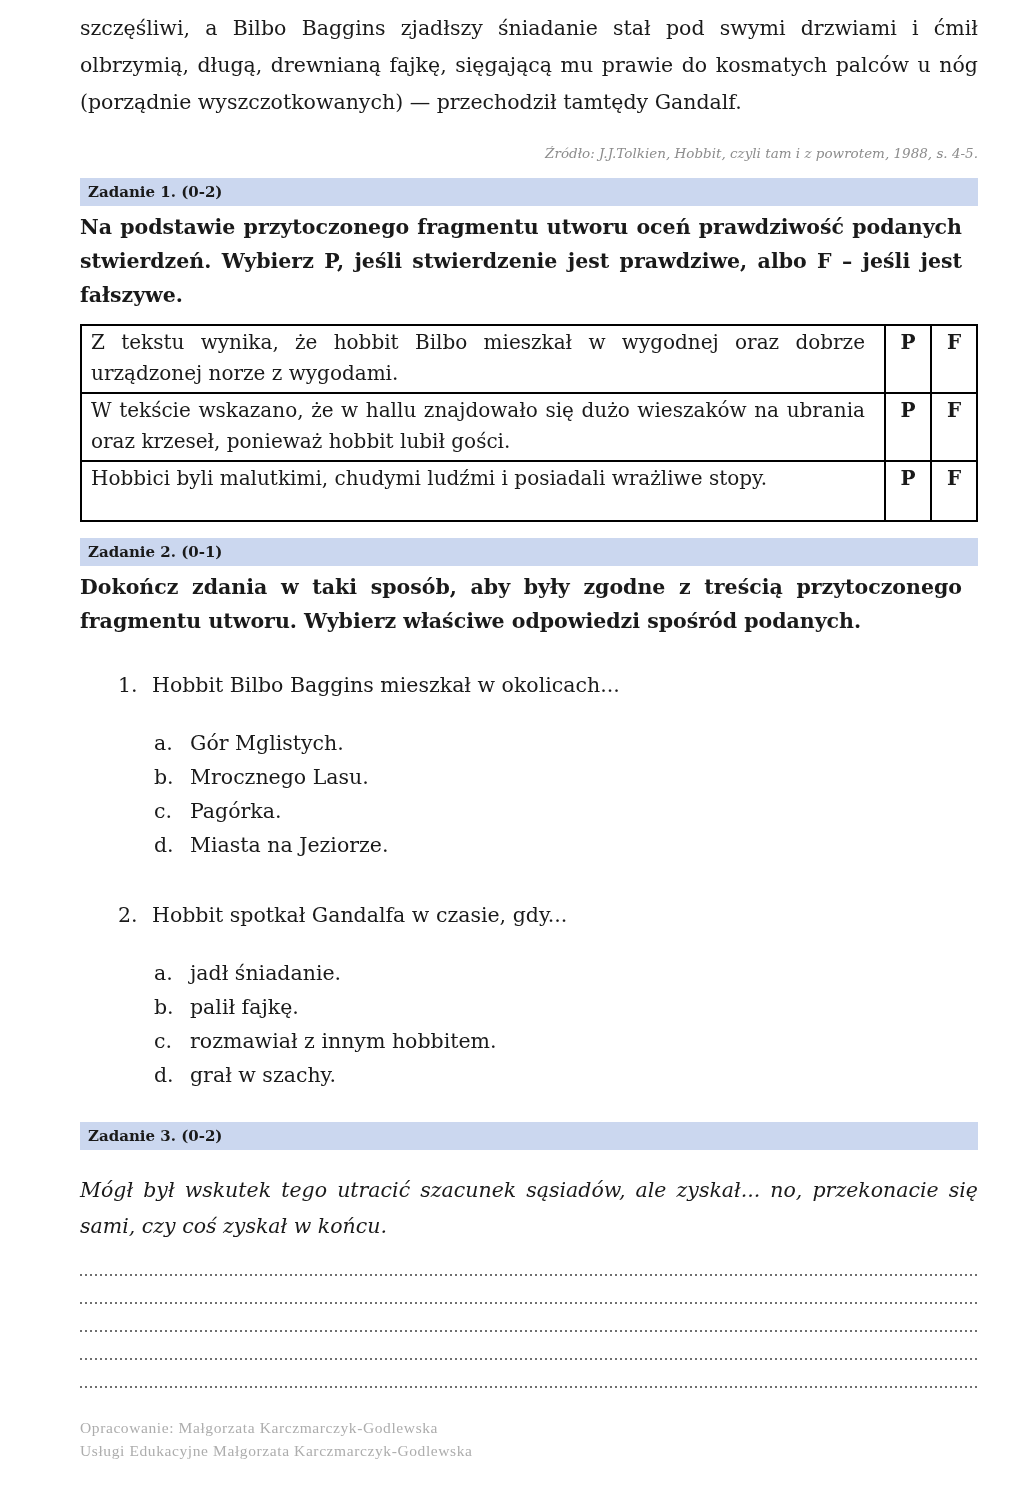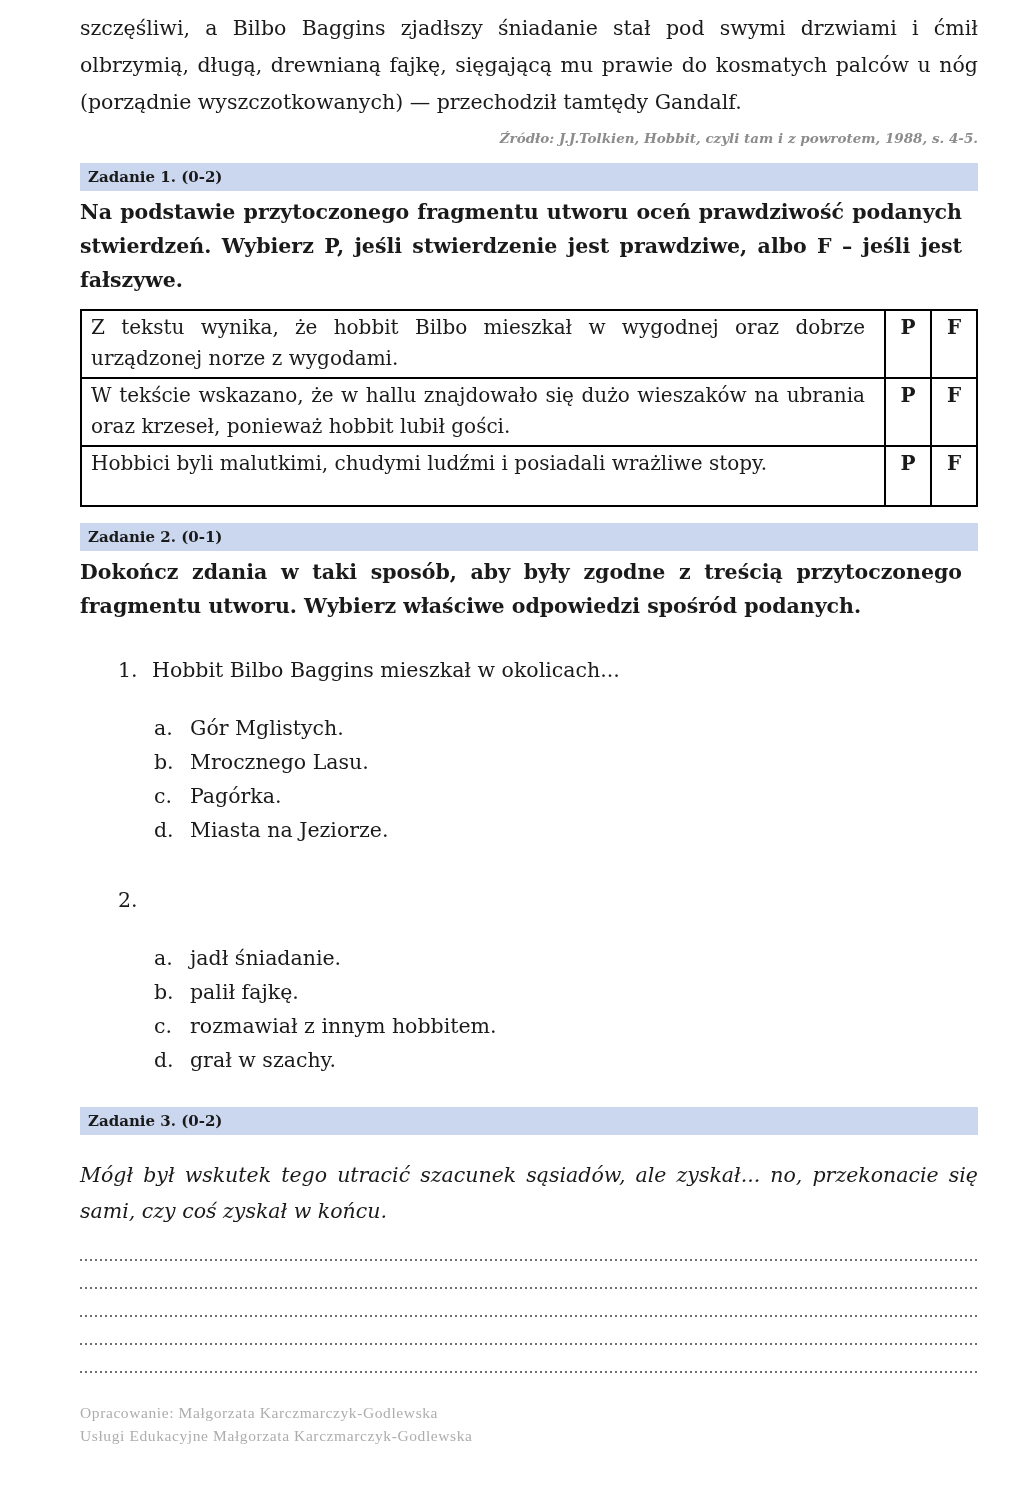--- a/index.html
+++ b/index.html
@@ -11,25 +11,25 @@
   }
   .page { padding: 0 57px 0 80px; box-sizing: border-box; width: 1035px; }
 
   .excerpt {
     margin: 10px 0 0 0;
     font-size: 20.5px;
     line-height: 37px;
     text-align: justify;
   }
   .source {
-    margin: 8px 0 0 0;
+    margin: 23px 0 0 0;
     text-align: right;
     font-size: 13.5px;
     line-height: 18px;
-    font-weight: 700;
+    font-weight: 400;
     font-style: italic;
     color: #8c8c8c;
   }
 
   .task-bar {
     margin-top: 16px;
     background: #cbd7ef;
     font-weight: 700;
     font-size: 15px;
     line-height: 28px;
@@ -155,20 +155,21 @@
       <div class="opt">
         <span class="opt-letter">d.</span>
         <span>Miasta na Jeziorze.</span>
       </div>
     </div>
   </div>
 
   <div class="question second">
     <div class="q-line">
       <span class="q-num">2.</span>
+      <span class="q-text">Hobbit spotkał Gandalfa w czasie, gdy...</span>
     </div>
     <div class="options">
       <div class="opt">
         <span class="opt-letter">a.</span>
         <span>jadł śniadanie.</span>
       </div>
       <div class="opt">
         <span class="opt-letter">b.</span>
         <span>palił fajkę.</span>
       </div>

